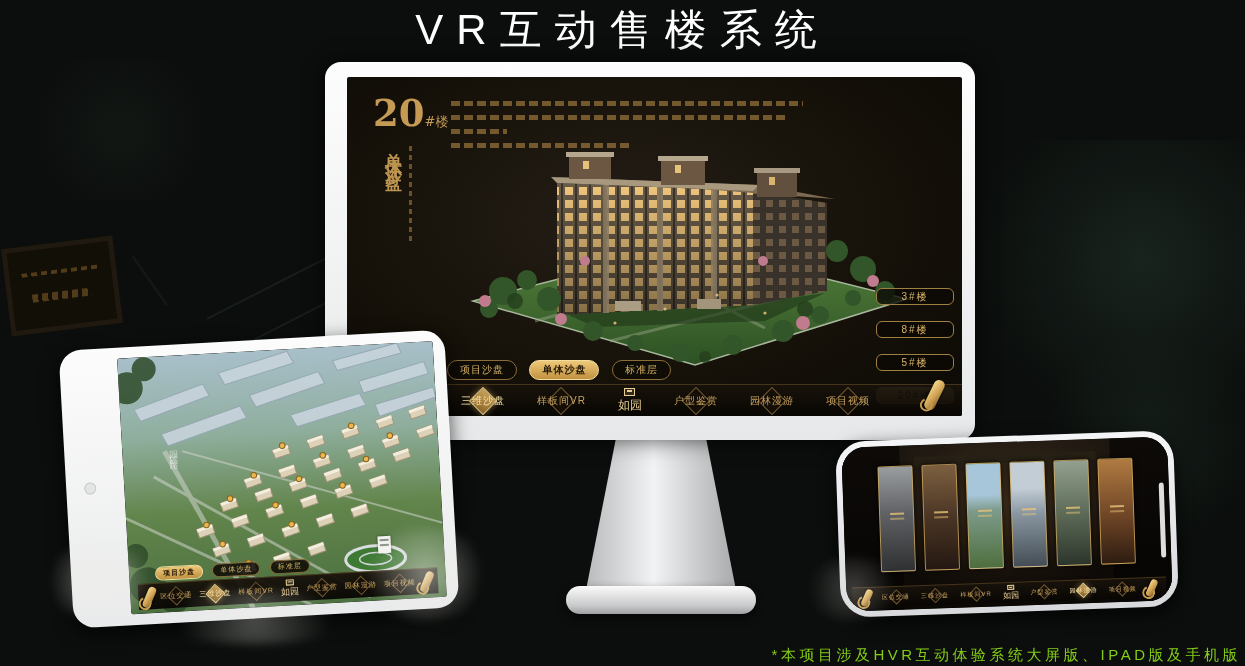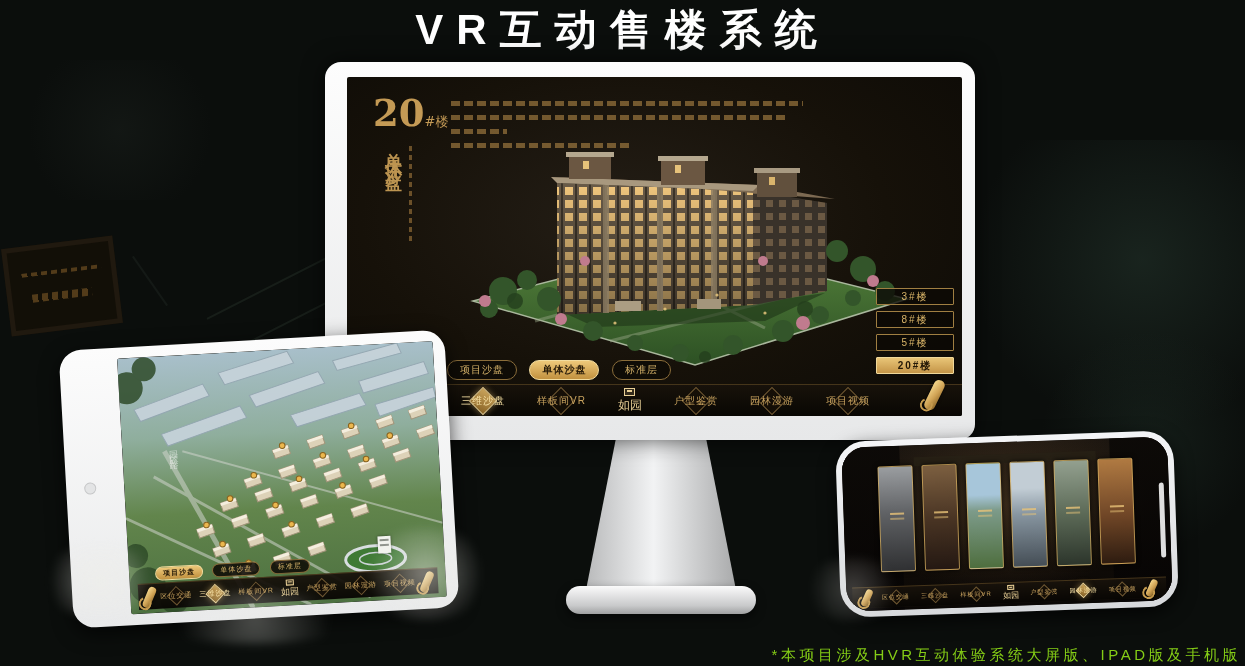--- a/index.html
+++ b/index.html
@@ -19,21 +19,21 @@
     background:#141007; border:5px solid #241b10; opacity:.85;
   }
   .bg-plaque .dash { position:absolute; background:repeating-linear-gradient(90deg, rgba(170,120,50,.5) 0 6px, transparent 6px 10px); height:4px; }
   .bg-plaque .d1 { left:12px; top:22px; width:80px; }
   .bg-plaque .d2 { left:20px; top:44px; width:60px; height:8px; }
 
   
   .main-title {
     position:absolute; top:2px; left:0; right:0;
     text-align:center; color:#ffffff;
-    font-size:42px; font-weight:bold; letter-spacing:13px;
+    font-size:42px; font-weight:normal; letter-spacing:13px;
   }
 
   
   .footnote {
     position:absolute; right:4px; bottom:1px;
     color:#84cc16; font-size:15px; letter-spacing:3.5px;
   }
 
   
   .gnav {
@@ -118,23 +118,23 @@
   .para .ln {
     height:5px; margin-bottom:9px;
     background:repeating-linear-gradient(90deg, rgba(190,145,75,.55) 0 9px, transparent 9px 13px);
   }
 
   .bldg-svg { position:absolute; left:118px; top:56px; }
 
   .floor-btns { position:absolute; right:8px; top:211px; }
   .floor-btn {
     display:block; width:78px; height:17px; line-height:15px; text-align:center;
-    border:1px solid #a07f42; border-radius:1px;
+    border:1px solid #a07f42; border-radius:6px;
     background:rgba(12,9,5,.78); color:#d9b468;
-    font-size:10px; letter-spacing:2px; margin-bottom:6px; cursor:pointer;
+    font-size:10px; letter-spacing:2px; margin-bottom:16px; cursor:pointer;
   }
   .floor-btn.active {
     background:linear-gradient(180deg,#e9c577,#c49548);
     color:#241806; font-weight:bold; border-color:#f0d89a;
   }
 
   .m-tabs { position:absolute; left:100px; bottom:36px; z-index:3; }
   .m-tabs .pill { font-size:10px; padding:2px 12px; margin-right:8px; }
 
   .m-nav { position:absolute; left:0; right:0; bottom:0; height:32px; padding:0 60px 0 6px; }

